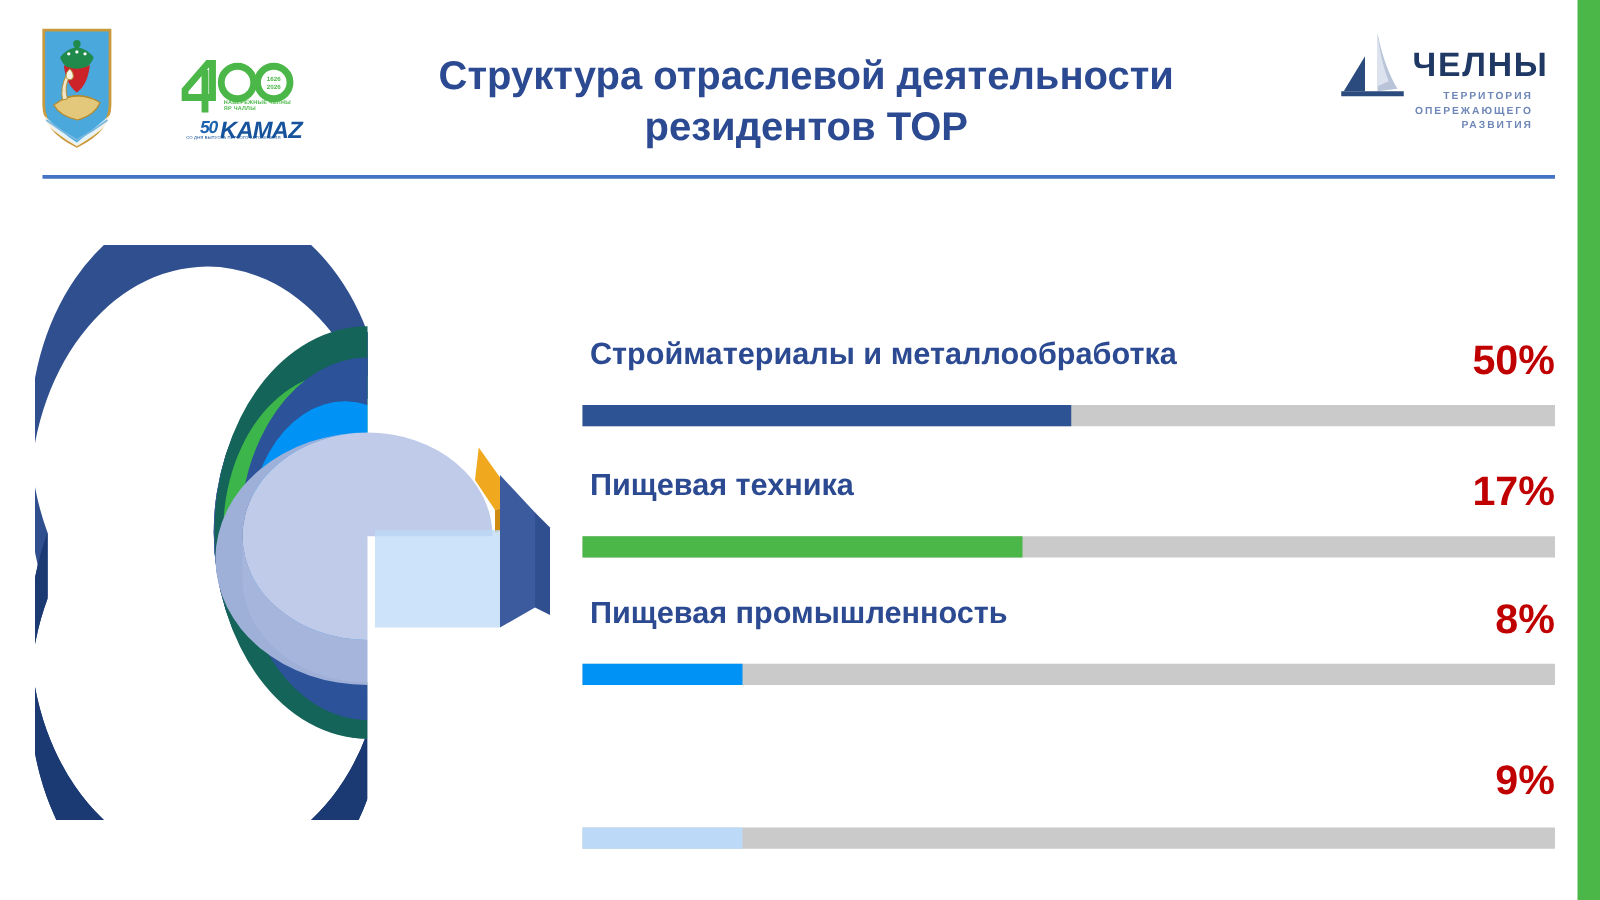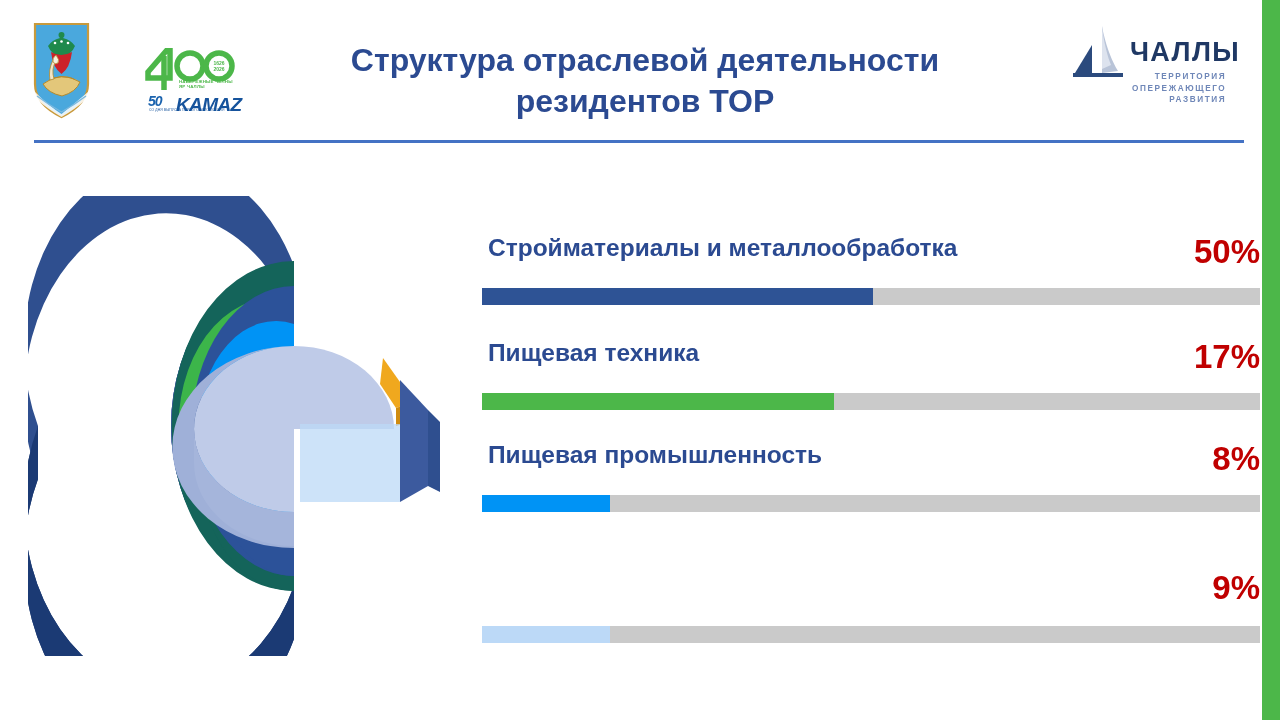--- a/index.html
+++ b/index.html
@@ -81,21 +81,21 @@
   }
   .logo-400 .kamaz-row {
     position: absolute;
     left: 3px;
     top: 45px;
     width: 89px;
     height: 18px;
   }
   .logo-400 .kamaz-50 {
     position: absolute;
-    left: 0; top: 0;
+    left: 12px; top: 0;
     font-size: 14px;
     font-weight: bold;
     font-style: italic;
     color: #1b63ae;
     letter-spacing: -1px;
   }
   .logo-400 .kamaz-word {
     position: absolute;
     left: 28px;
     top: 0.5px;
@@ -179,22 +179,23 @@
   
   .bars {
     position: absolute;
     left: 466px;
     top: 232px;
     width: 778px;
     height: 420px;
   }
   .bar-row {
     position: absolute;
-    left: 16px;
+    left: 0;
     width: 778px;
+    margin-top: 36px;
   }
   .bar-label {
     position: absolute;
     left: 6px;
     top: 0;
     font-size: 24.5px;
     font-weight: bold;
     color: #2b4a91;
     line-height: 31px;
     white-space: pre-line;
@@ -281,21 +282,21 @@
 резидентов ТОР</div>
 
   <div class="logo-right">
     <svg class="sail" viewBox="0 0 52 56">
       <path d="M30 1 L30 48 L6 48 Z" fill="#ffffff"></path>
       <path d="M30 1 C30 1 34 26 46 46 L30 48 Z" fill="#b9c4d8"></path>
       <path d="M30 1 C30 1 32 22 39 40 L30 44 Z" fill="#dde3ee"></path>
       <path d="M20 20 L20 48 L3 48 Z" fill="#2b4a7d"></path>
       <rect x="1" y="48" width="50" height="4" fill="#2b4a7d"></rect>
     </svg>
-    <div class="brand">ЧАЛЛЫ</div>
+    <div class="brand">ЧЕЛНЫ</div>
     <div class="tagline">ТЕРРИТОРИЯ
 ОПЕРЕЖАЮЩЕГО
 РАЗВИТИЯ</div>
   </div>
 
   <div class="header-rule" style="background: rgb(68, 114, 196);"></div>
 </div>
 
 <svg class="donut-graphic" viewBox="0 0 430 460">
   <defs>

